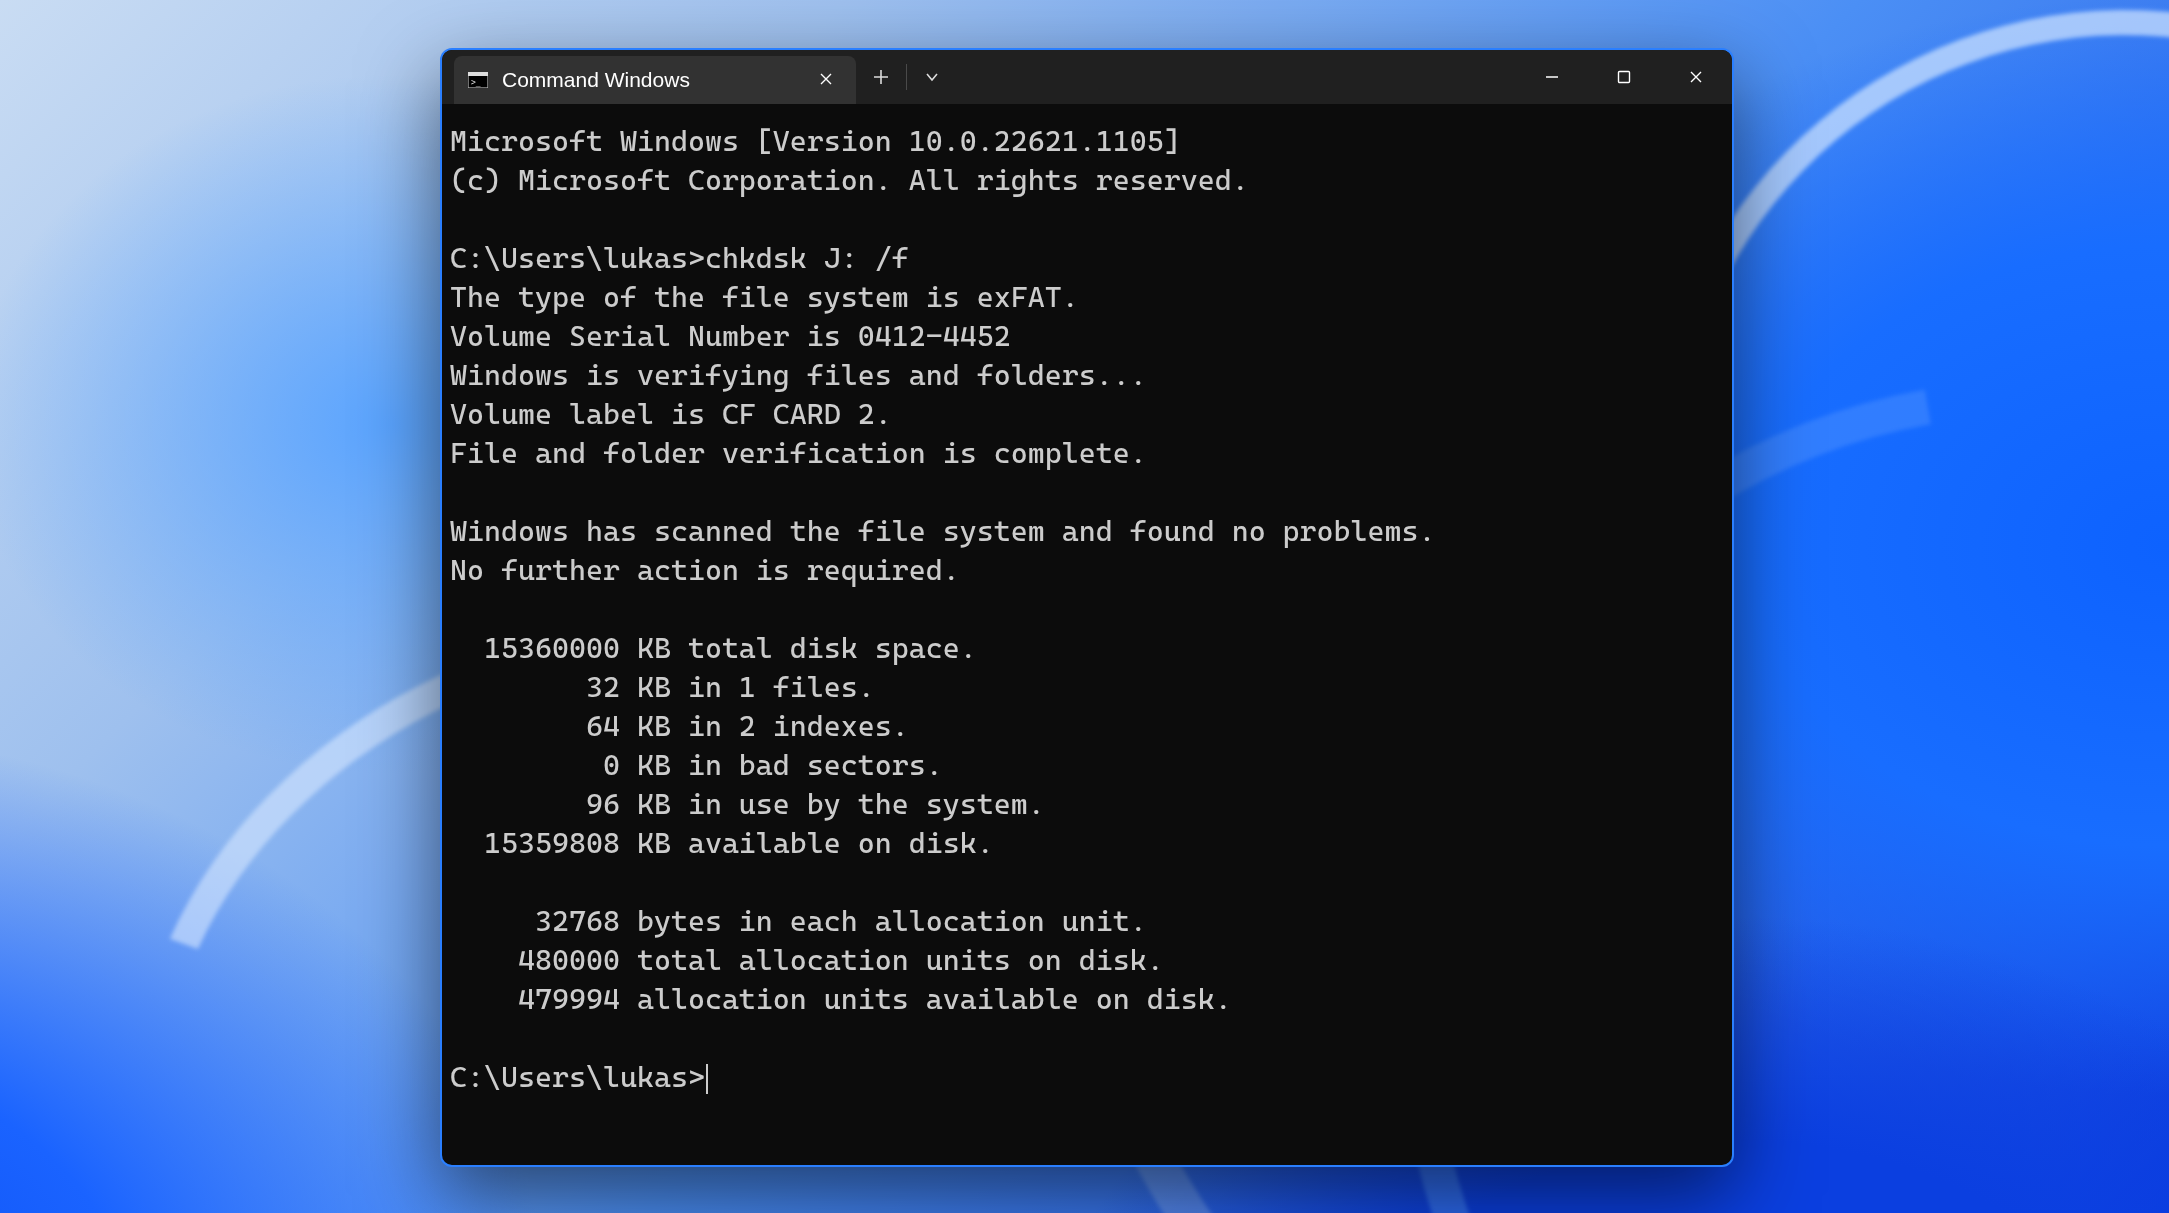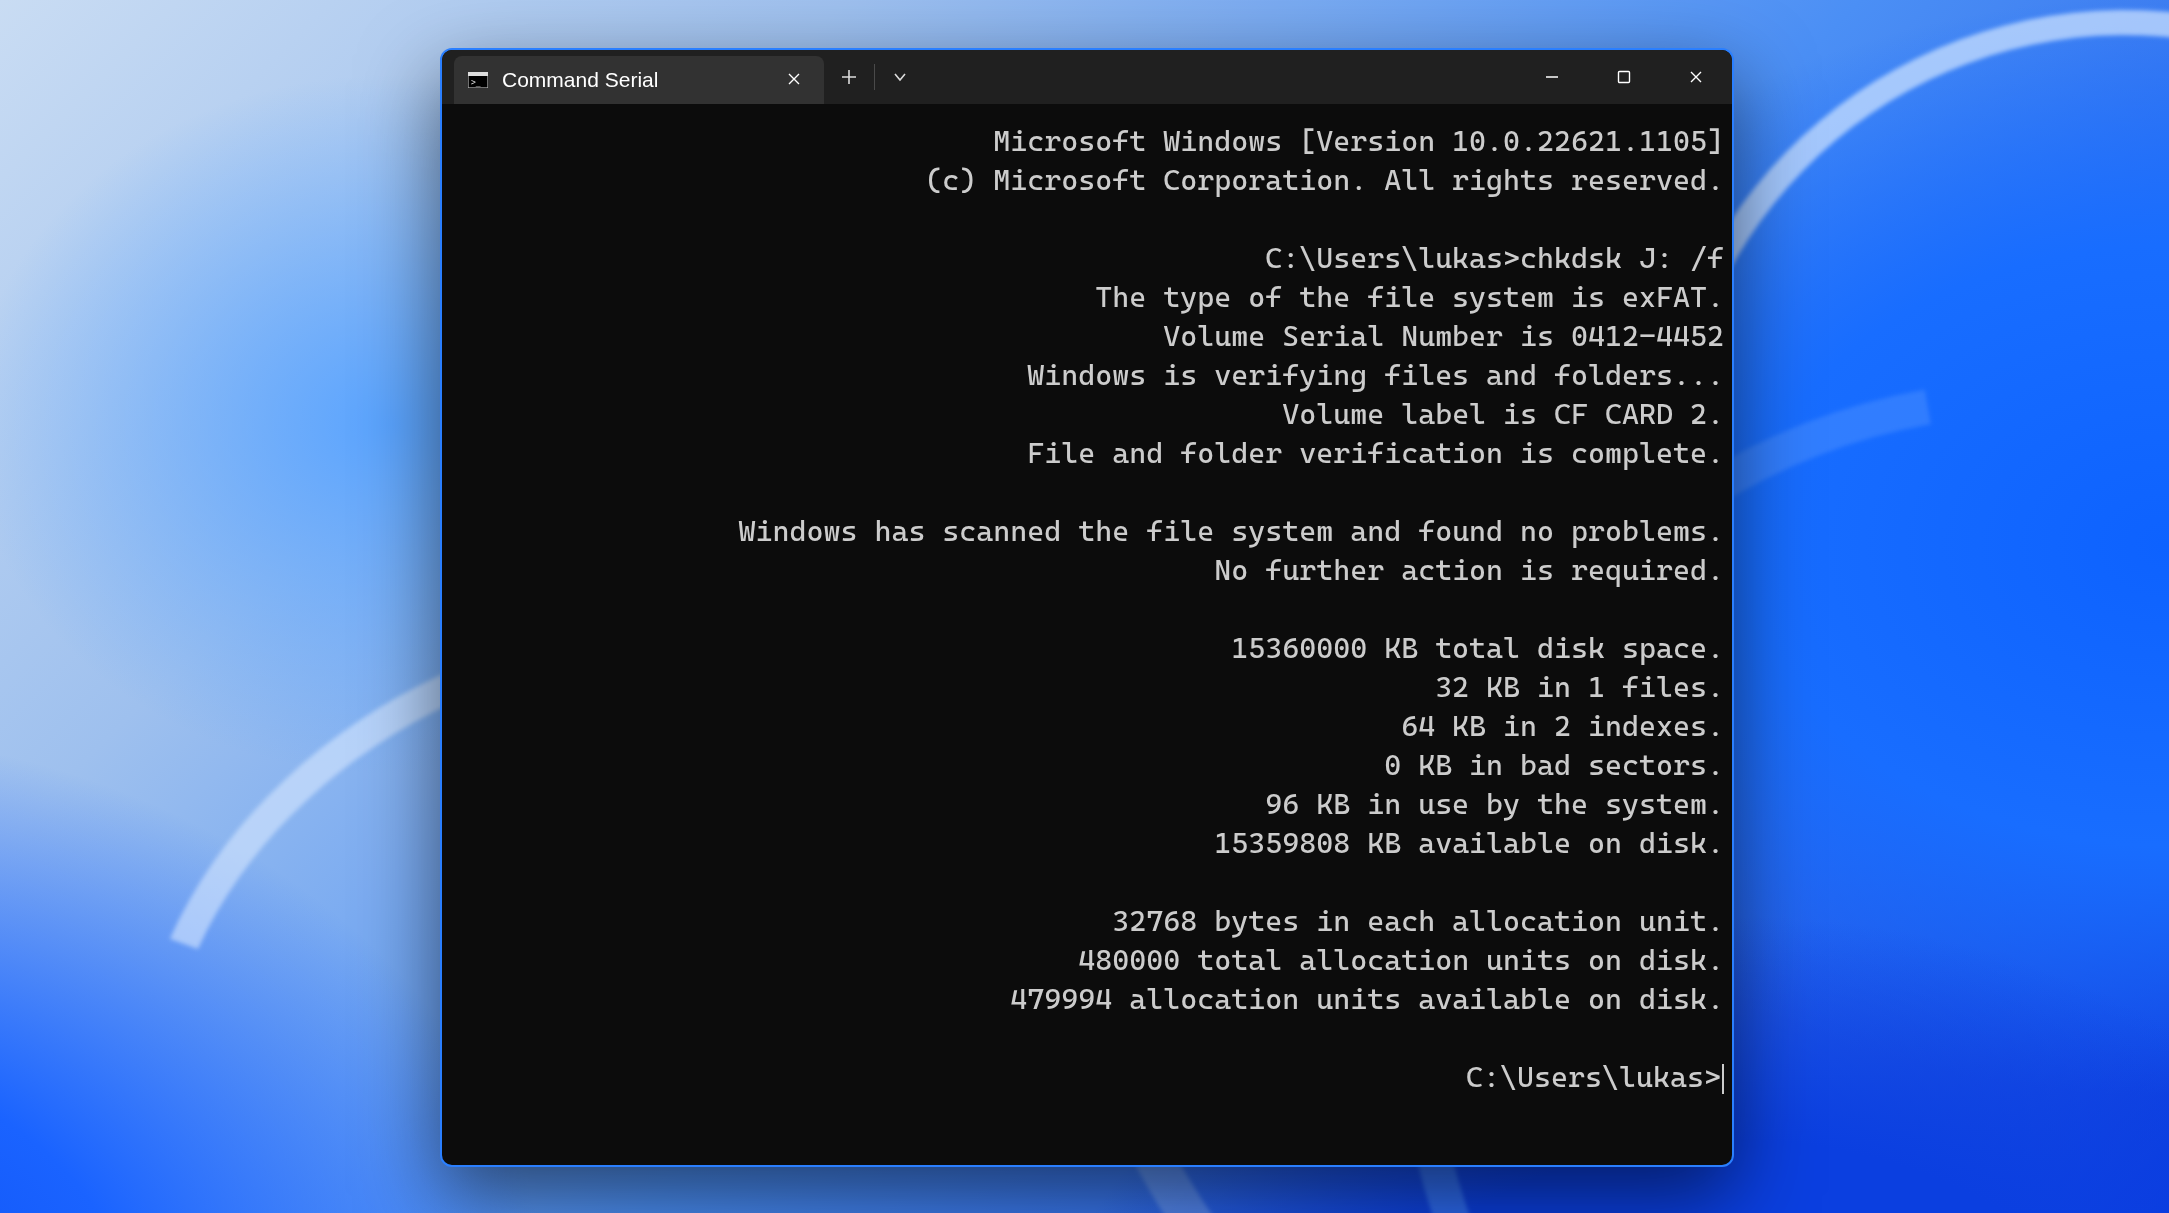--- a/index.html
+++ b/index.html
@@ -120,21 +120,20 @@
 
   .terminal-body {
     flex: 1;
     padding: 18px 8px 8px 8px;
     font-family: "Cascadia Mono", "Consolas", "Courier New", monospace;
     font-size: 29px;
     line-height: 39px;
     color: #cccccc;
     white-space: pre;
     overflow: hidden;
-    text-align: right;
   }
   .cursor {
     display: inline-block;
     width: 2px;
     height: 30px;
     background: #cccccc;
     vertical-align: text-bottom;
     margin-left: 1px;
     animation: blink 1s step-start infinite;
   }
@@ -154,21 +153,21 @@
     <div class="titlebar">
 
       <div class="tab">
         <span class="tab-icon">
           <svg width="20" height="16" viewBox="0 0 20 16">
             <rect x="0" y="0" width="20" height="16" fill="#000" stroke="#bbb" stroke-width="1.2"></rect>
             <rect x="0" y="0" width="20" height="4" fill="#ddd"></rect>
             <text x="3" y="13" font-size="8" fill="#ddd" font-family="monospace">&gt;_</text>
           </svg>
         </span>
-        <span class="tab-title">Command Serial</span>
+        <span class="tab-title">Command Windows</span>
         <span class="tab-close">
           <svg width="14" height="14" viewBox="0 0 14 14">
               <path d="M2 2 L12 12 M12 2 L2 12" stroke="#fff" stroke-width="1.4"></path>
             </svg>
         </span>
       </div>
 
       <div class="titlebar-actions-left">
         <div class="title-btn">
           <svg width="16" height="16" viewBox="0 0 16 16">

